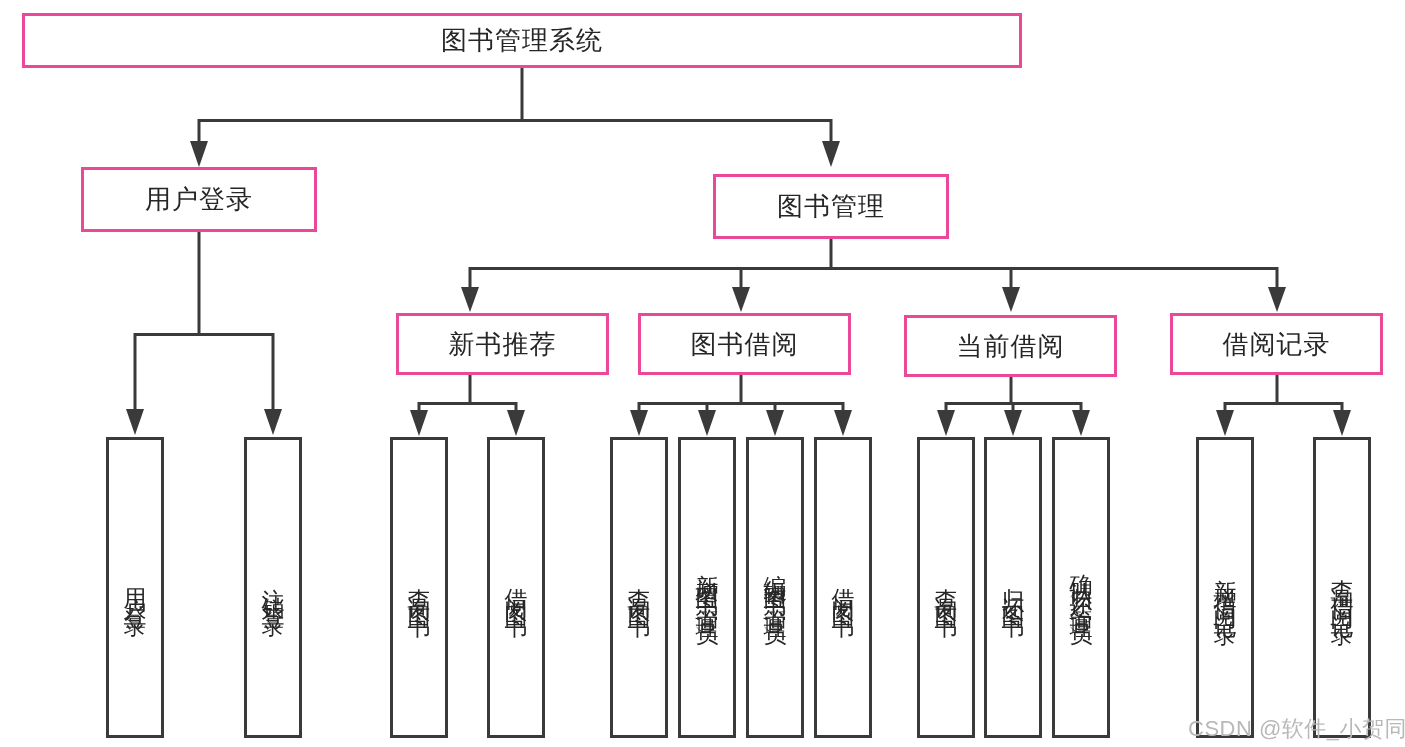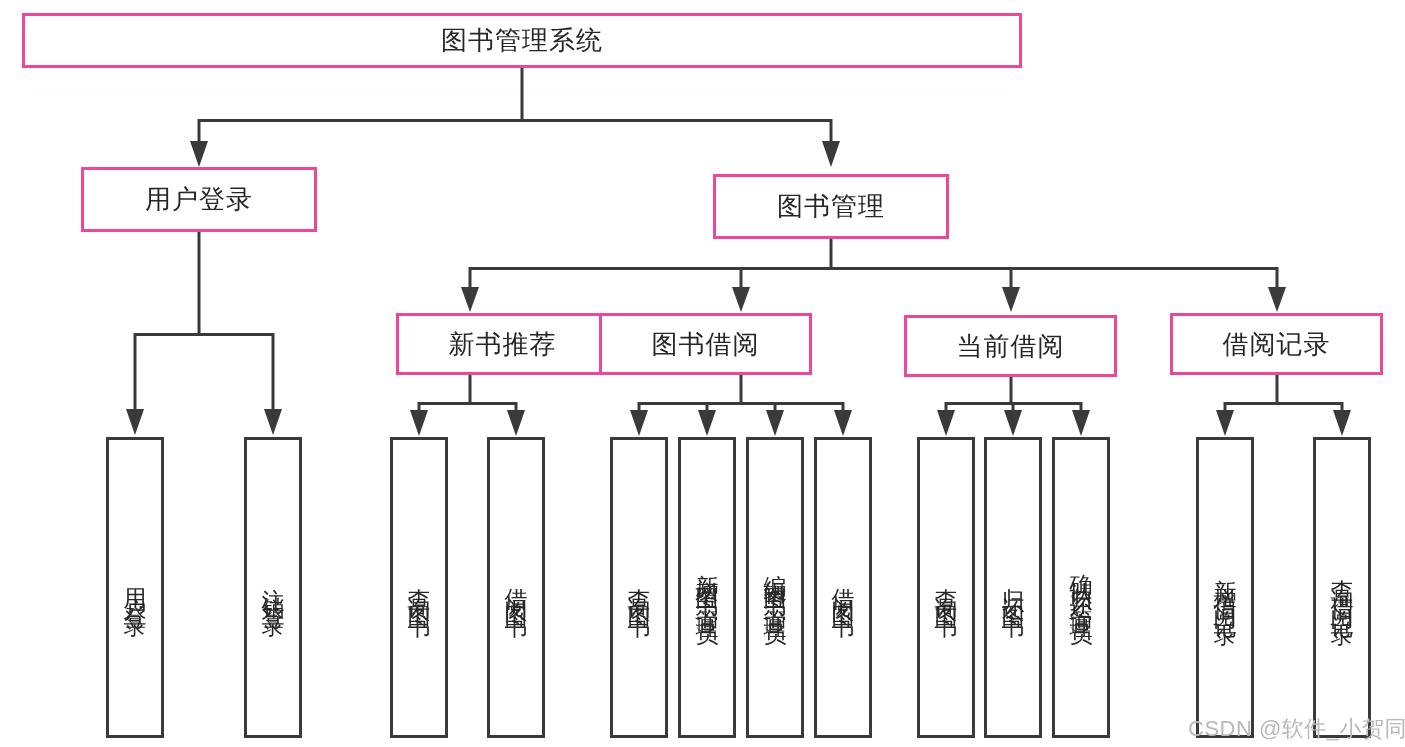--- a/index.html
+++ b/index.html
@@ -75,21 +75,21 @@
       <polygon points="1333,410 1351,410 1342,436"></polygon>
     </g>
   </svg>
 
   <div class="hbox" style="left:22px; top:13px; width:1000px; height:55px;">图书管理系统</div>
 
   <div class="hbox" style="left:81px; top:167px; width:236px; height:65px;">用户登录</div>
   <div class="hbox" style="left:713px; top:174px; width:236px; height:65px;">图书管理</div>
 
   <div class="hbox" style="left:364px; top:313px; width:213px; height:62px;margin-left:32px;">新书推荐</div>
-  <div class="hbox" style="left:599px; top:313px; width:213px; height:62px;">图书借阅</div>
+  <div class="hbox" style="left:638px; top:313px; width:213px; height:62px;">图书借阅</div>
   <div class="hbox" style="left:904px; top:315px; width:213px; height:62px;">当前借阅</div>
   <div class="hbox" style="left:1170px; top:313px; width:213px; height:62px;">借阅记录</div>
 
   <div class="leaf" style="left:106px;">
     <span>用户登录</span>
   </div>
   <div class="leaf" style="left:244px;">
     <span>注销登录</span>
   </div>
 

